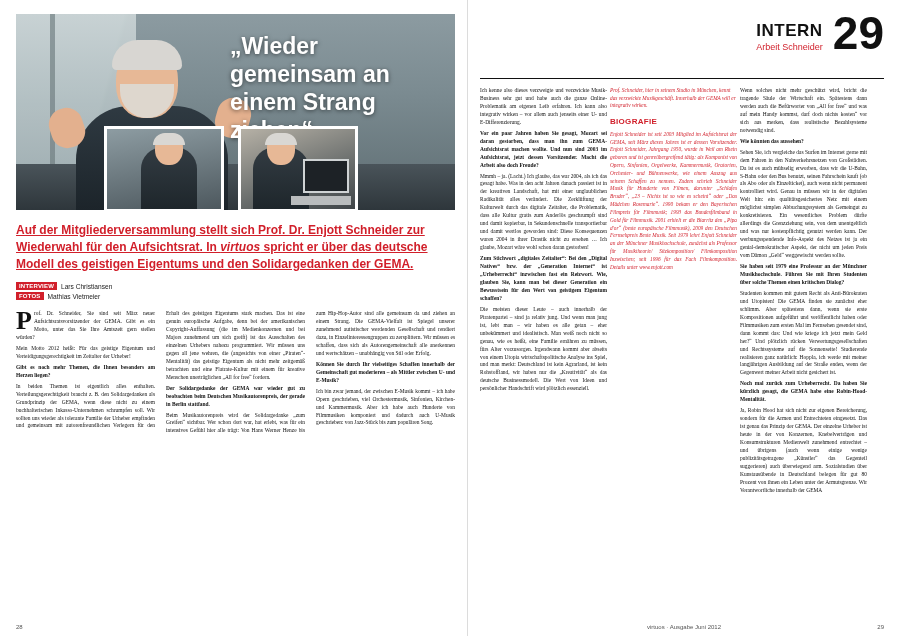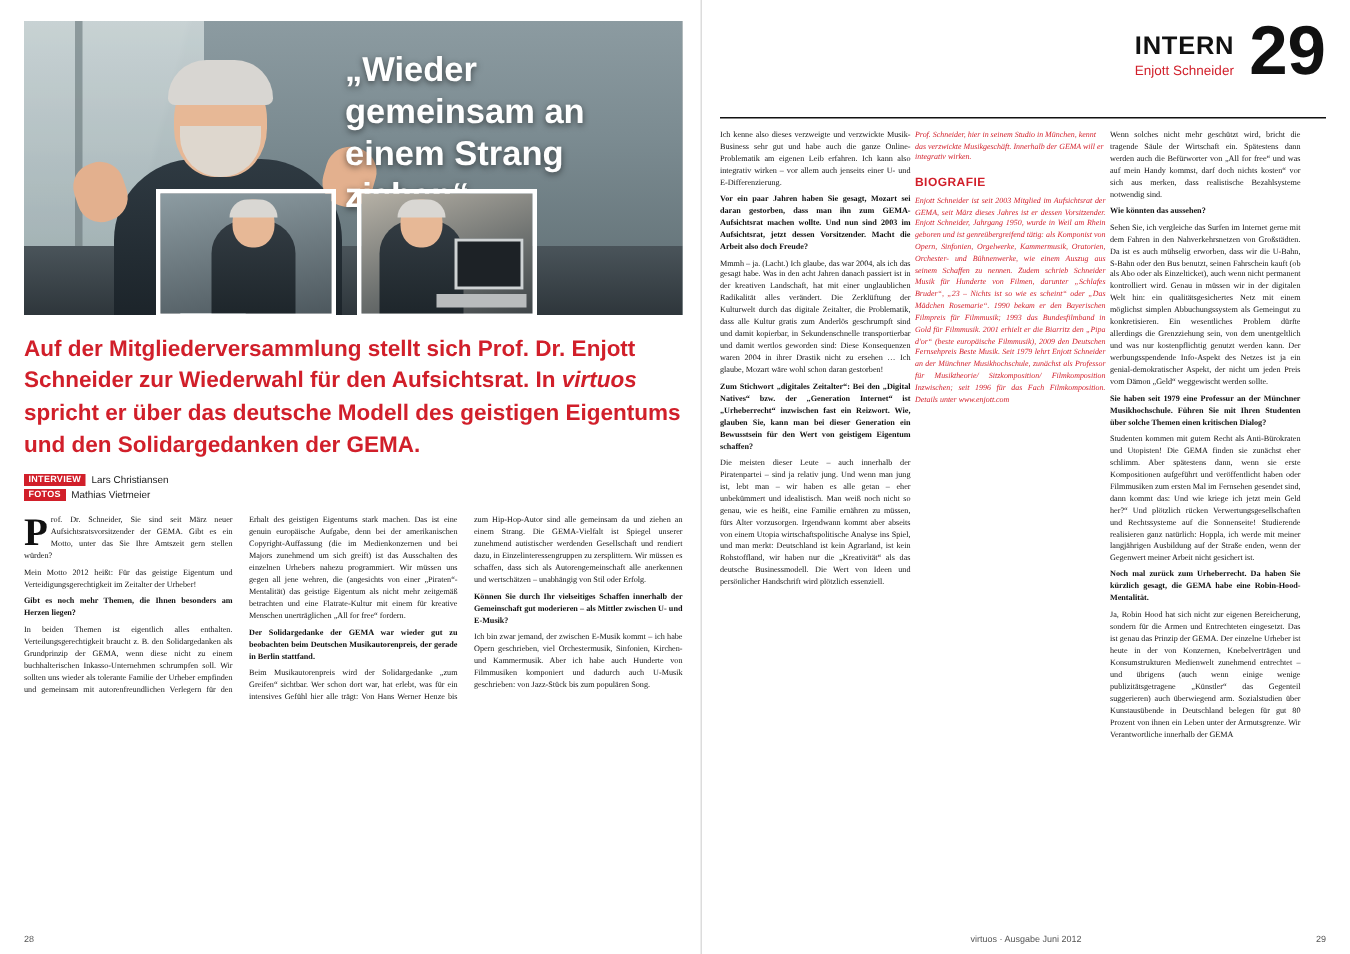--- a/index.html
+++ b/index.html
@@ -103,21 +103,21 @@
     position:absolute; right:10px; top:18px; width:215px;
     color:#fff; font-family:"Liberation Sans", sans-serif;
     font-weight:bold; font-size:23px; line-height:1.22;
     text-shadow:0 1px 4px rgba(0,0,0,.55);
   }
 
   
   .lead {
     margin-top:12px; width:439px;
     color:#d11f2a; font-family:"Liberation Sans", sans-serif;
-    font-size:15px; line-height:1.42; font-weight:bold;
+    font-size:12px; line-height:1.42; font-weight:bold;text-decoration:underline;
   }
   .lead i { font-style:italic; }
   .credits {
     margin-top:9px; font-family:"Liberation Sans", sans-serif; font-size:6.6px;
     display:flex; gap:0; flex-direction:column;
   }
   .credit-row { display:flex; align-items:center; gap:4px; margin-bottom:2px; }
   .tag {
     background:#d11f2a; color:#fff; font-weight:bold; padding:1px 3px; font-size:6px; letter-spacing:.2px;
   }
@@ -248,21 +248,21 @@
 
     <div class="page-num-l">28</div>
   </div>
 
   <div class="page page-right">
 
     <div class="rp-head">
       <div class="rp-head-inner">
         <div class="intern-box">
           <div class="intern-title">INTERN</div>
-          <div class="intern-sub">Enjott Schneider</div>
+          <div class="intern-sub">Arbeit Schneider</div>
         </div>
         <div class="big-num">29</div>
       </div>
     </div>
     <div class="rp-rule"></div>
 
     <div class="rp-cols">
 
       <div class="rp-col">
         <p>Ich kenne also dieses verzweigte und verzwickte Musik-Business sehr gut und habe auch die ganze Online-Problematik am eigenen Leib erfahren. Ich kann also integrativ wirken – vor allem auch jenseits einer U- und E-Differenzierung.</p>

